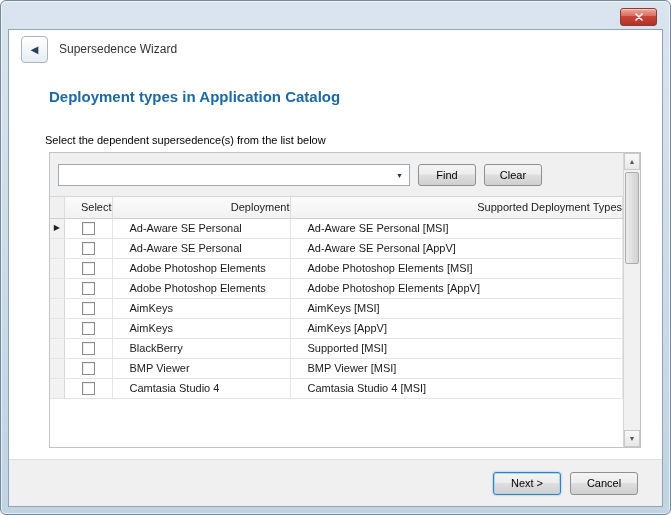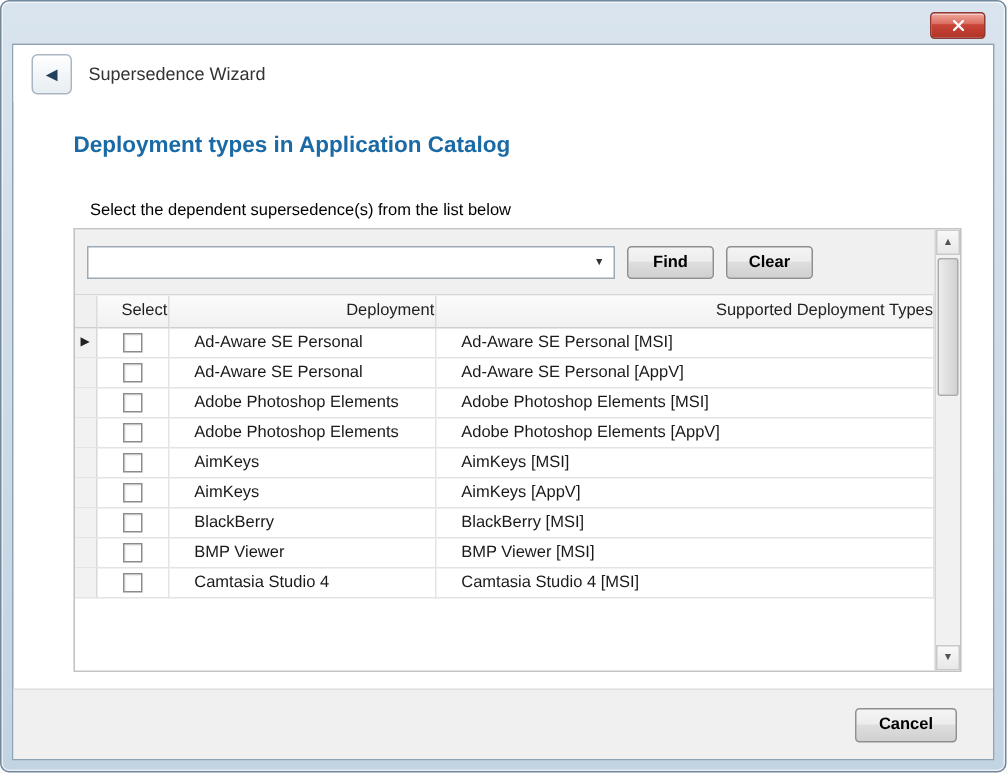--- a/index.html
+++ b/index.html
@@ -36,21 +36,21 @@
     background: linear-gradient(#ffffff, #e7edf2);
     display: flex; align-items: center; justify-content: center;
   }
   .back-icon { font-size: 13px; color: #24405c; line-height: 1; }
   .window-title { font-size: 12px; color: #333; }
 
   .page-heading {
     position: absolute; left: 40px; top: 58px;
     font-size: 15px; font-weight: bold; color: #1b6aa5;
   }
-  .instruction { position: absolute; left: 51px; top: 104px; font-size: 11px; color: #000; }
+  .instruction { position: absolute; left: 36px; top: 104px; font-size: 11px; color: #000; }
 
   .panel {
     position: absolute; left: 40px; top: 122px; width: 592px; height: 296px;
     border: 1px solid #c3c3c3; background: #f0f0f0; overflow: hidden;
   }
   .filter-row {
     height: 44px; background: #f0f0f0; border-bottom: 1px solid #d6d6d6;
     display: flex; align-items: center; padding-left: 8px; gap: 8px;
   }
   .combo {
@@ -63,21 +63,21 @@
     background: transparent;
   }
   .combo .arrow {
     position: absolute; right: 6px; top: 50%; transform: translateY(-50%);
     font-size: 7px; color: #333; line-height: 1;
   }
   .btn {
     min-width: 58px; height: 22px; padding: 0 10px;
     font-family: "Liberation Sans", sans-serif; font-size: 11px; color: #000;
     background: linear-gradient(#f4f4f4, #ededed 45%, #dedede 50%, #d0d0d0);
-    border: 1px solid #8e8f8f; border-radius: 3px; font-weight: bold;
+    border: 1px solid #8e8f8f; border-radius: 3px;
   }
 
   .grid-area {
     position: absolute; left: 0; top: 44px; right: 17px; bottom: 0;
     overflow: hidden; background: #fff;
   }
   table { border-collapse: collapse; table-layout: fixed; width: 100%; font-size: 11px; }
   col.c-ind { width: 14px; } col.c-sel { width: 48px; } col.c-app { width: 178px; }
   th {
     height: 21px; background: linear-gradient(#fbfbfb, #f1f1f1);
@@ -230,21 +230,21 @@
                 </td>
     <td>AimKeys</td>
     <td>AimKeys [AppV]</td>
   </tr>
               <tr>
     <td class="ind"><span></span></td>
     <td class="sel">
                   <span class="checkbox"></span>
                 </td>
     <td>BlackBerry</td>
-    <td>BlackBerry [MSI]</td>
+    <td>Supported [MSI]</td>
   </tr>
               <tr>
     <td class="ind"><span></span></td>
     <td class="sel">
                   <span class="checkbox"></span>
                 </td>
     <td>BMP Viewer</td>
     <td>BMP Viewer [MSI]</td>
   </tr>
               <tr>
@@ -265,17 +265,18 @@
         </div>
         <div class="scroll-thumb"></div>
         <div class="scroll-btn down">
           <span>▼</span>
         </div>
       </div>
 
     </div>
 
     <div class="footer">
+      <button class="btn default">Next &gt;</button>
       <button class="btn">Cancel</button>
     </div>
 
   </div>
 </div>
 
 </body></html>

